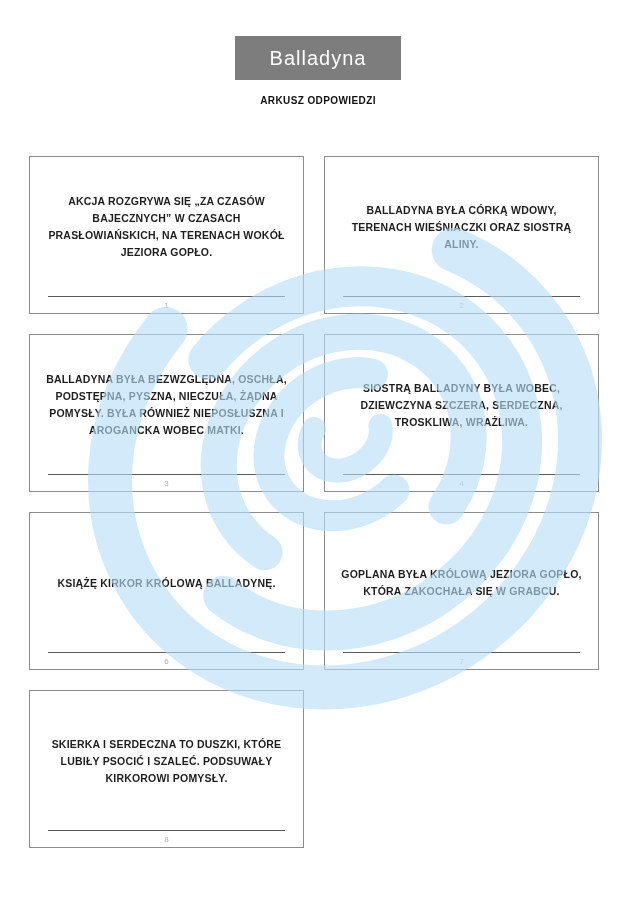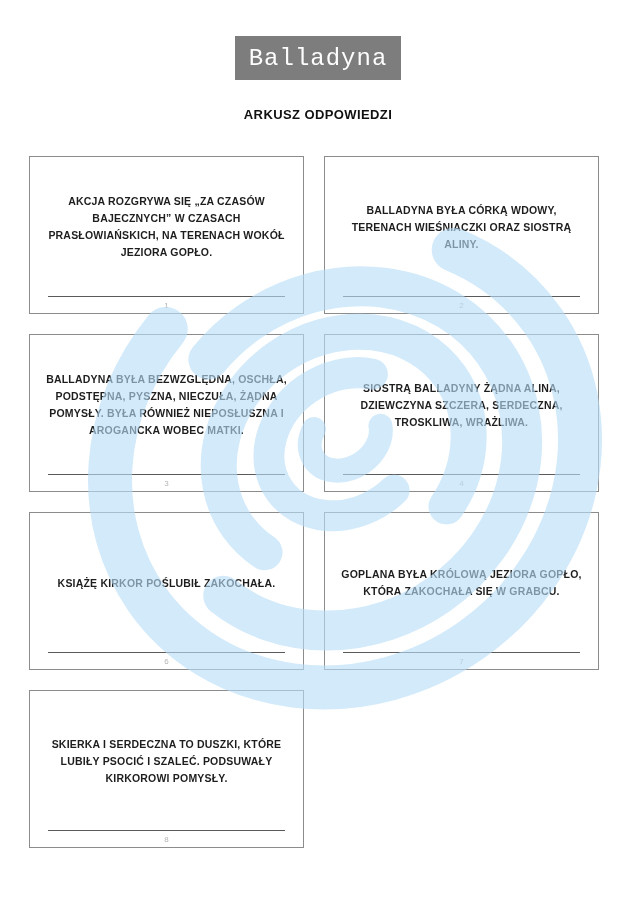--- a/index.html
+++ b/index.html
@@ -11,32 +11,31 @@
     font-family:"Liberation Sans",sans-serif;
   }
   
   .title-box{
     position:absolute;top:36px;left:235px;
     width:166px;height:44px;
     background:var(--title-box-bg,#7d7d7d);
     display:flex;align-items:center;justify-content:center;
   }
   .title-box span{
-    font-family:Liberation Mono, monospace;
-    font-size:24px;font-weight:400;
+    font-family:Liberation Sans, sans-serif;
+    font-size:20px;font-weight:400;
     letter-spacing:1px;
     color:var(--title-text,#fdfdfd);
   }
   .subtitle{
     position:absolute;top:95px;left:0;width:636px;
     text-align:center;
-    font-size:13px;font-weight:700;
+    font-size:10px;font-weight:700;
     letter-spacing:.4px;
     color:#111111;
-    margin-top:12px;
   }
   
   .cards{
     position:absolute;left:29px;top:156px;
     display:grid;
     grid-template-columns:repeat(2,275px);
     grid-template-rows:repeat(4,158px);
     column-gap:29px;row-gap:29px;gap:20px;
   }
   .card{
@@ -104,28 +103,28 @@
       <span class="card-num">2</span>
     </div>
 
     <div class="card">
       <p class="card-text">BALLADYNA BYŁA BEZWZGLĘDNA, OSCHŁA, PODSTĘPNA, PYSZNA, NIECZUŁA, ŻĄDNA POMYSŁY. BYŁA RÓWNIEŻ NIEPOSŁUSZNA I AROGANCKA WOBEC MATKI.</p>
       <div class="answer-line"></div>
       <span class="card-num">3</span>
     </div>
 
     <div class="card">
-      <p class="card-text">SIOSTRĄ BALLADYNY ŻĄDNA ALINA, DZIEWCZYNA SZCZERA, SERDECZNA, TROSKLIWA, WRAŻLIWA.</p>
+      <p class="card-text">SIOSTRĄ BALLADYNY BYŁA WOBEC, DZIEWCZYNA SZCZERA, SERDECZNA, TROSKLIWA, WRAŻLIWA.</p>
       <div class="answer-line"></div>
       <span class="card-num">4</span>
     </div>
 
 
     <div class="card">
-      <p class="card-text">KSIĄŻĘ KIRKOR POŚLUBIŁ ZAKOCHAŁA.</p>
+      <p class="card-text">KSIĄŻĘ KIRKOR KRÓLOWĄ BALLADYNĘ.</p>
       <div class="answer-line"></div>
       <span class="card-num">6</span>
     </div>
 
     <div class="card">
       <p class="card-text">GOPLANA BYŁA KRÓLOWĄ JEZIORA GOPŁO, KTÓRA ZAKOCHAŁA SIĘ W GRABCU.</p>
       <div class="answer-line"></div>
       <span class="card-num">7</span>
     </div>
 

